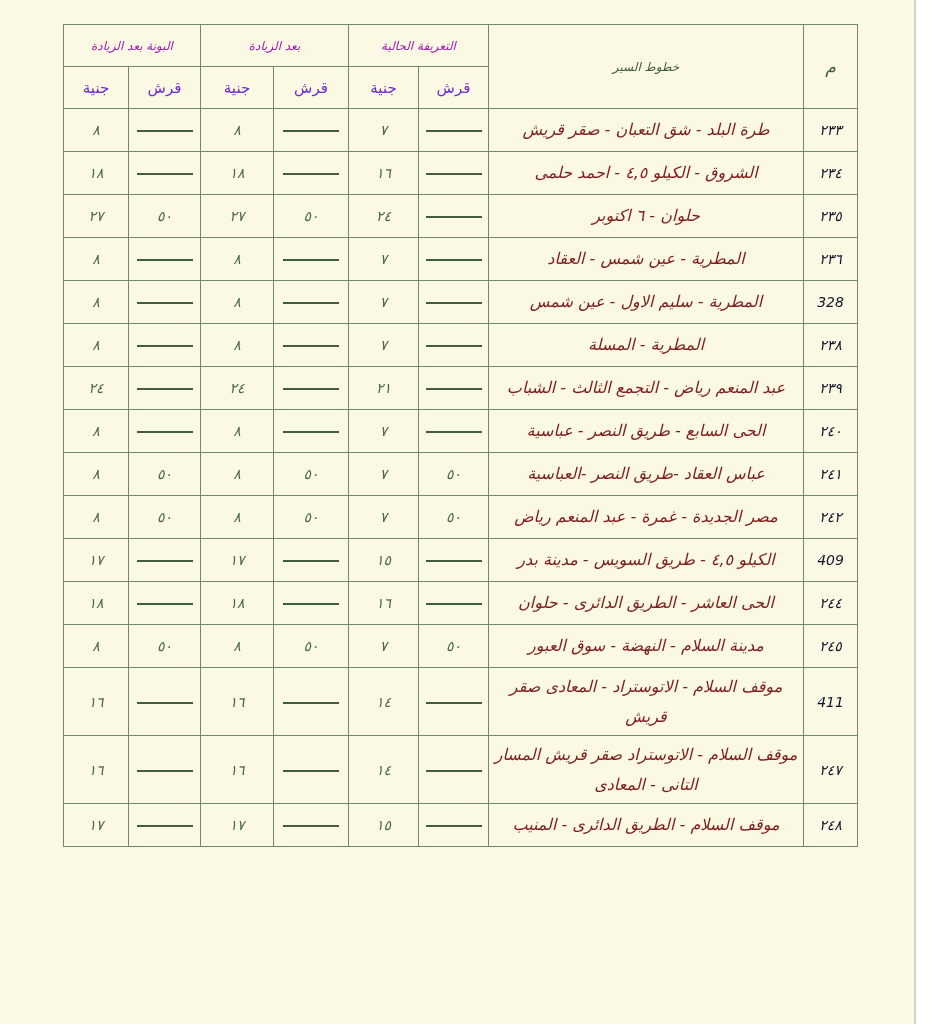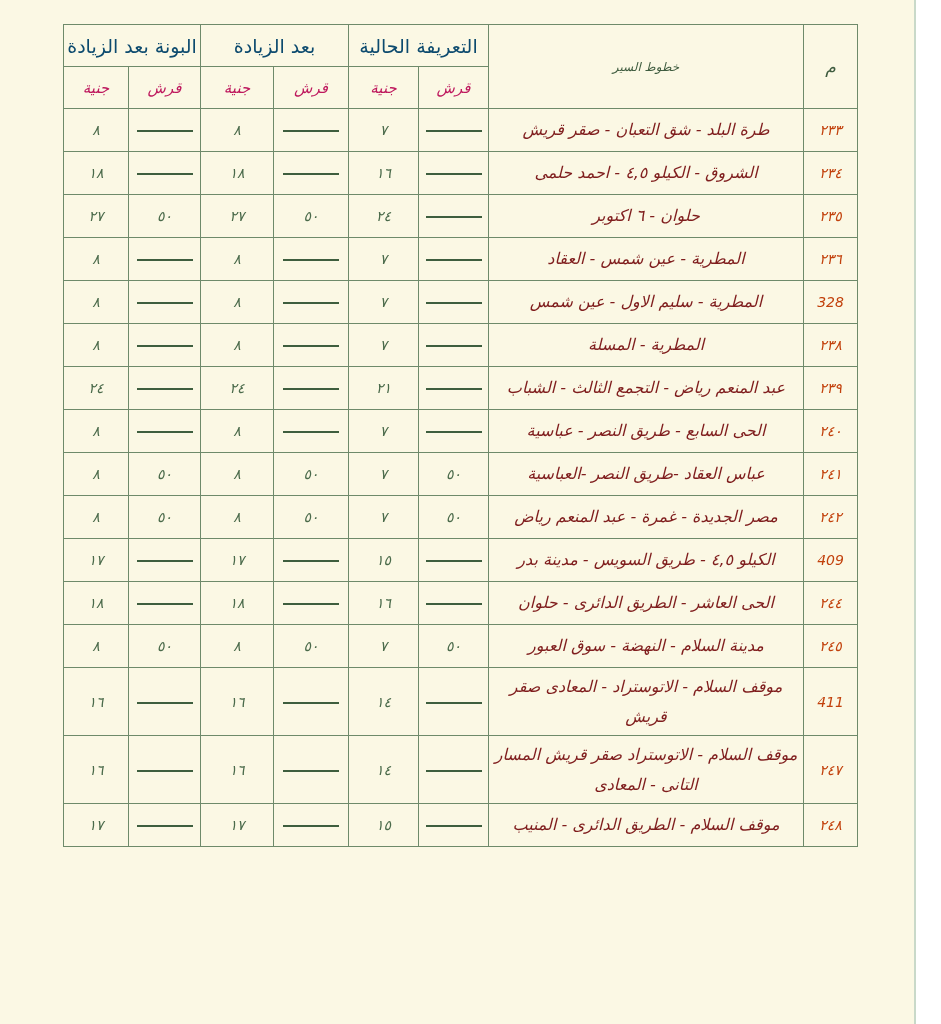--- a/index.html
+++ b/index.html
@@ -19,25 +19,25 @@
       direction: rtl;
       color: #3d5a3d;
       table-layout: fixed;
     }
     table.fares td, table.fares th {
       border: 1.5px solid #6e8a6a;
       text-align: center; vertical-align: middle;
       padding: 0;
       font-weight: normal;
     }
-    th.grp { height: 41px; font-weight: bold; font-size: 19px; color: #0c4a6e; }
-    th.sub { height: 41px; font-style: italic; font-weight: bold; font-size: 15px; color: #be185d; }
+    th.grp { height: 41px; font-style: italic; font-weight: bold; font-size: 12px; color: #a21caf; }
+    th.sub { height: 41px; font-weight: bold; font-size: 15px; color: #6d28d9; }
     th.route-h { font-style: italic; font-weight: bold; font-size: 12px; color: #3f5c3f; }
     th.num-h { font-style: italic; font-size: 17px; color: #3f5c3f; }
-    td.num { font-size: 14px; color: #c2410c; font-style: italic; }
+    td.num { font-size: 14px; color: #0f172a; font-style: italic; }
     td.route { font-size: 16px; font-style: italic; font-weight: bold; color: #7f1d1d; line-height: 30px; padding: 0 10px; }
     td.val { font-size: 14px; font-style: italic; color: #4a6a4a; }
     tr.r td { height: 42px; }
     tr.tall td { height: 67px; }
     .dash { display: inline-block; width: 56px; height: 2px; background: #3e5e3e; vertical-align: middle; }
     col.c-num { width: 54px; }
     col.c-route { width: 315px; }
     col.c-a { width: 70px; }
     col.c-b { width: 70px; }
     col.c-c { width: 75px; }

